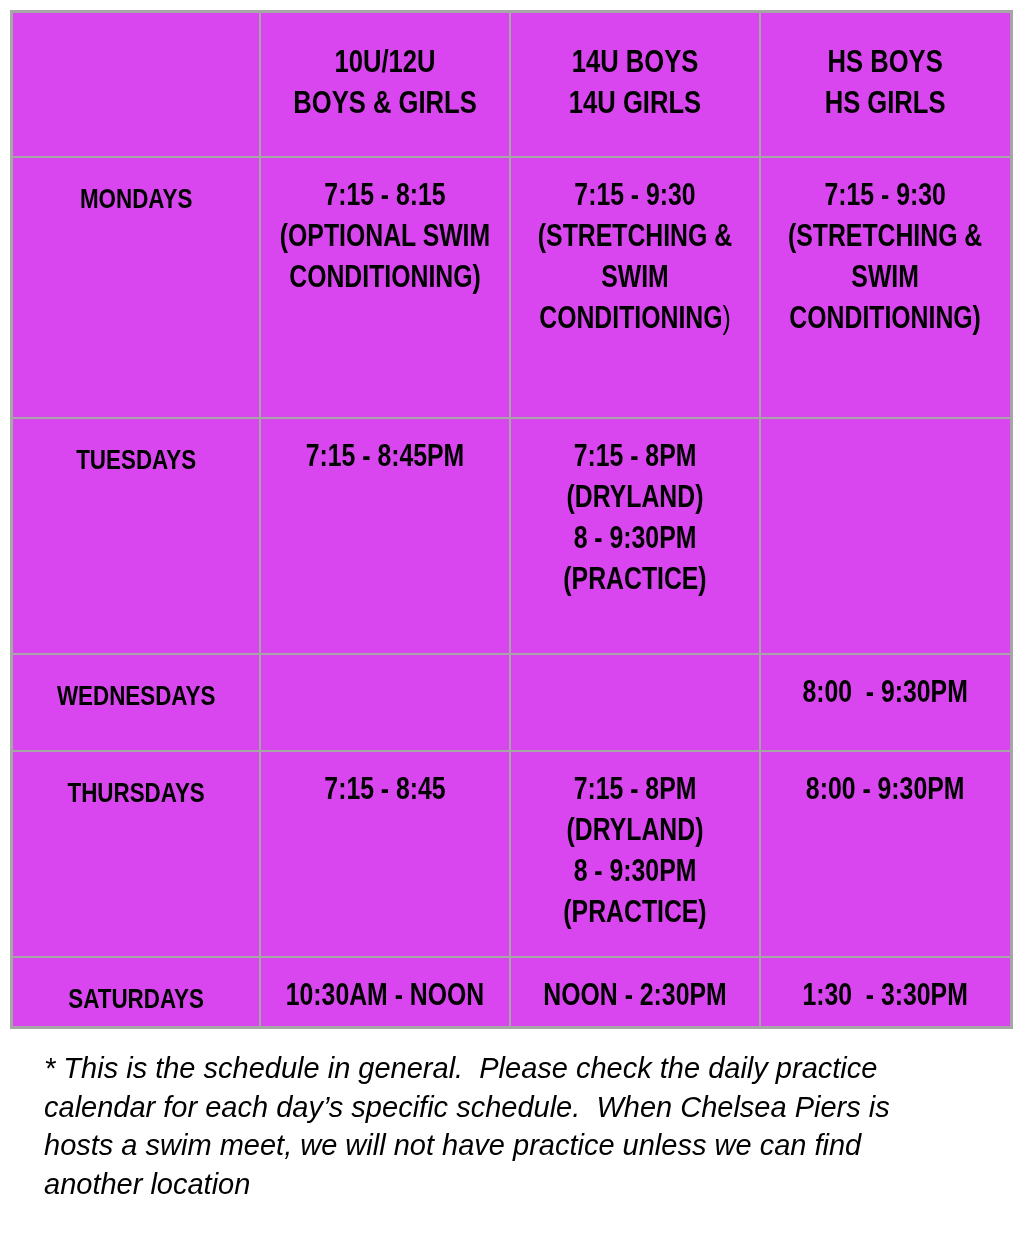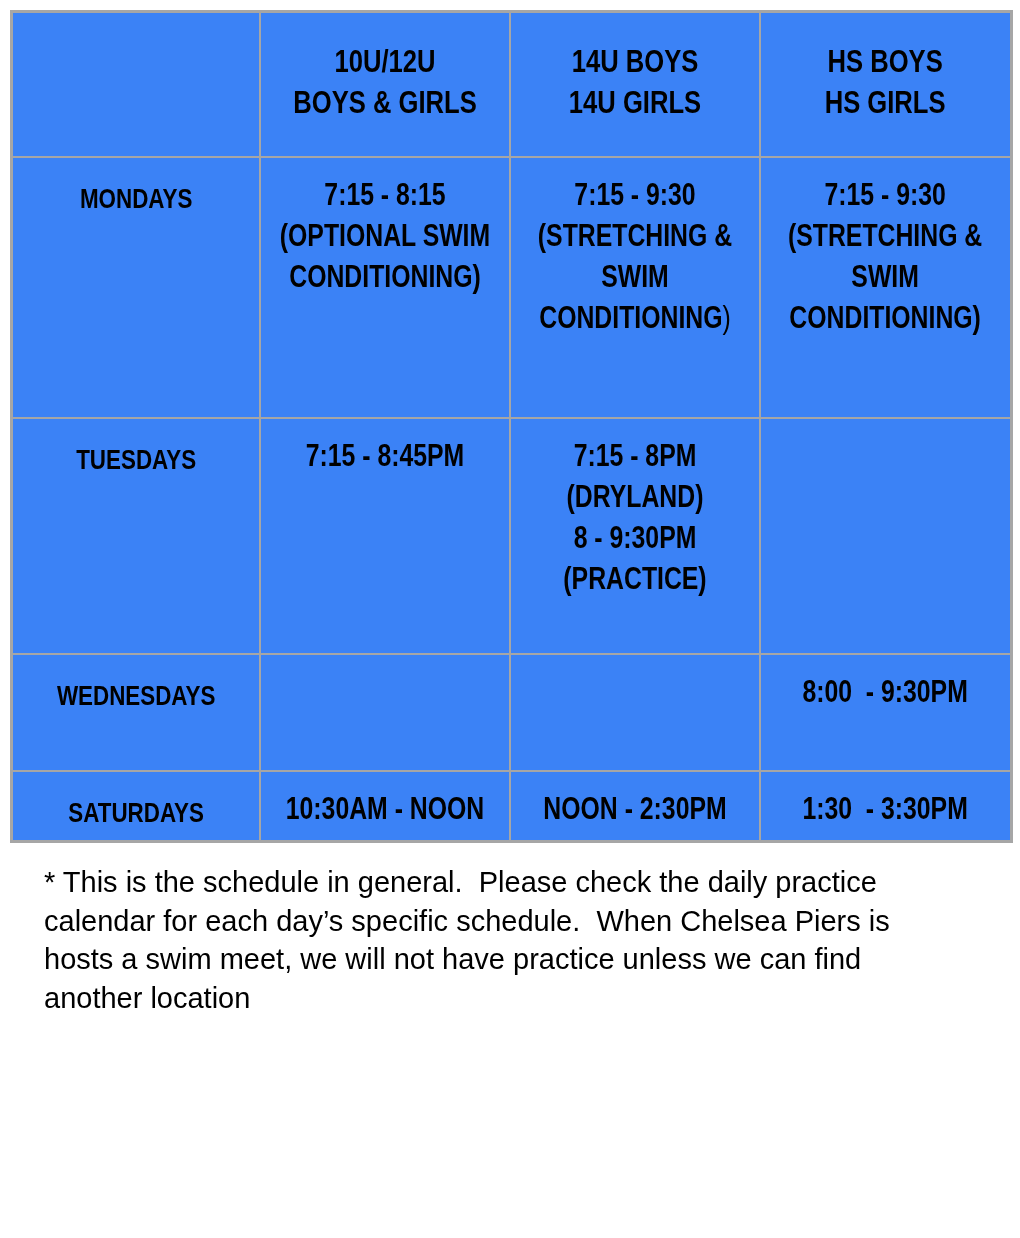--- a/index.html
+++ b/index.html
@@ -20,21 +20,21 @@
     width: 1000px;
     margin: 10px 0 0 10px;
     border: 3px solid #a6a6a6;
   }
   table.schedule td, table.schedule th {
     border: 2px solid #a6a6a6;
     vertical-align: top;
     text-align: center;
     padding: 0;
     overflow: visible;
-    background: #3b82f6;
+    background: #d946ef;
   }
   
   .cond {
     display: block;
     white-space: pre;
     width: 150%;
     margin-left: -25%;
     transform: scaleX(0.80);
     transform-origin: 50% 0;
     font-weight: 700;
@@ -44,20 +44,21 @@
   .time { font-size: 31px; line-height: 41px; padding-top: 16px; }
   .day  { font-size: 28px; line-height: 40px; padding-top: 21px; }
   .thin-paren { font-weight: 400; }
   .footnote {
     margin: 20px 0 0 44px;
     width: 932px;
     font-size: 29px;
     line-height: 38.5px;
     white-space: pre-wrap;
     color: #000000;
+    font-style: italic;
   }
 </style>
 </head>
 <body>
 
 <table class="schedule">
   <colgroup>
     <col style="width:248px">
     <col style="width:250px">
     <col style="width:250px">
@@ -115,32 +116,49 @@
       <td>
           <span class="cond time"><span>7:15 - 8PM
 (DRYLAND)
 8 - 9:30PM
 (PRACTICE)</span></span>
         </td>
       <td>
           <span class="cond time"><span></span></span>
         </td>
     </tr>
-    <tr style="height:117px">
+    <tr style="height:97px">
       <td>
           <span class="cond day">WEDNESDAYS</span>
         </td>
       <td>
           <span class="cond time"><span></span></span>
         </td>
       <td>
           <span class="cond time"><span></span></span>
         </td>
       <td>
           <span class="cond time"><span>8:00  - 9:30PM</span></span>
+        </td>
+    </tr>
+    <tr style="height:206px">
+      <td>
+          <span class="cond day">THURSDAYS</span>
+        </td>
+      <td>
+          <span class="cond time"><span>7:15 - 8:45</span></span>
+        </td>
+      <td>
+          <span class="cond time"><span>7:15 - 8PM
+(DRYLAND)
+8 - 9:30PM
+(PRACTICE)</span></span>
+        </td>
+      <td>
+          <span class="cond time"><span>8:00 - 9:30PM</span></span>
         </td>
     </tr>
     <tr style="height:71px">
       <td>
           <span class="cond day">SATURDAYS</span>
         </td>
       <td>
           <span class="cond time"><span>10:30AM - NOON</span></span>
         </td>
       <td>

